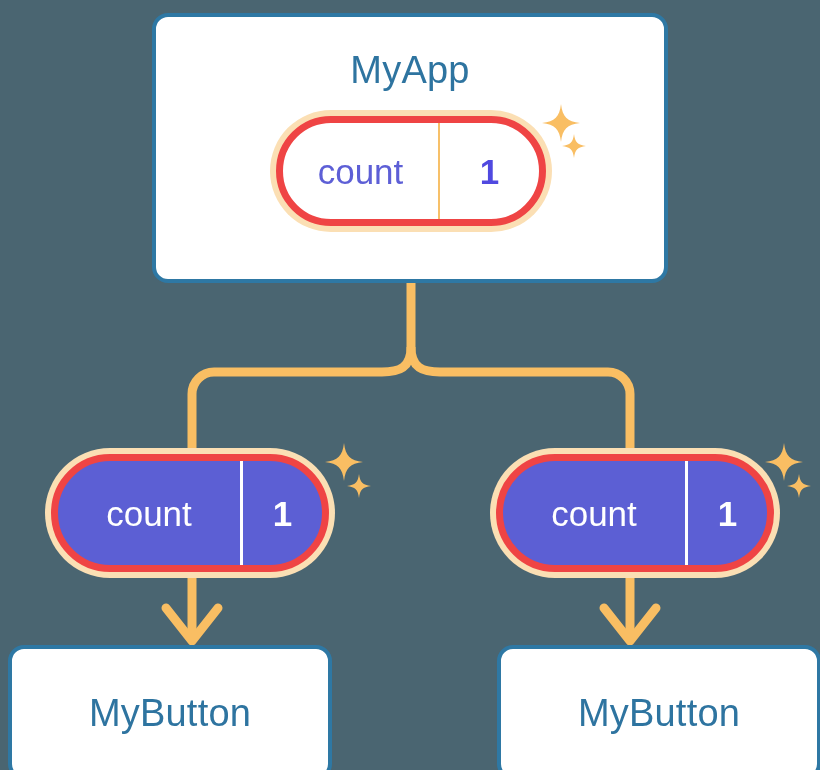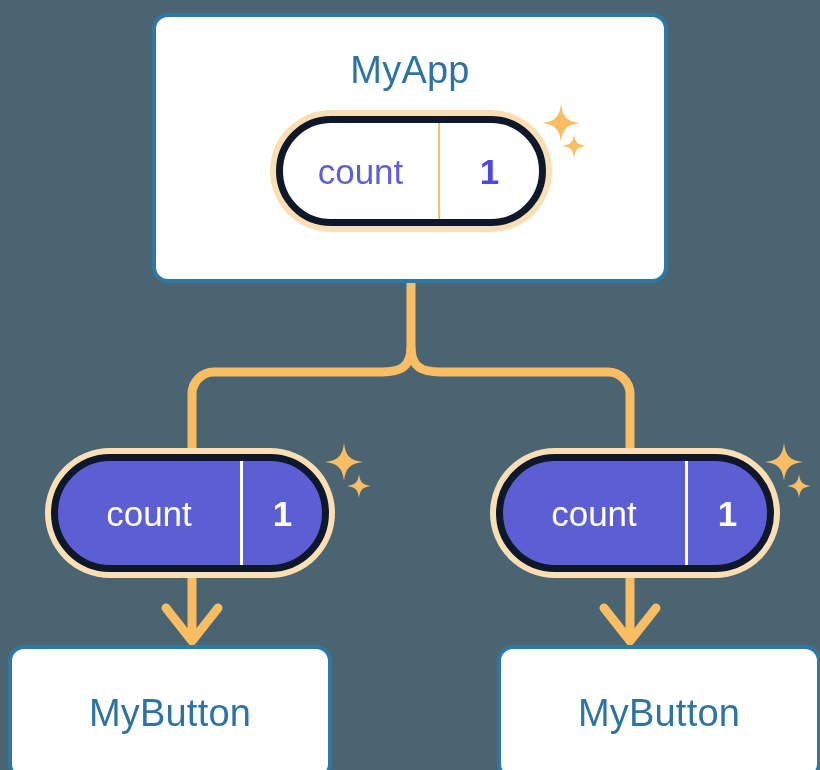--- a/index.html
+++ b/index.html
@@ -85,21 +85,21 @@
     border-radius: 999px;
     background: #fbdfb4;          
     padding: 6px;
     display: block;
   }
   .pill {
     box-sizing: border-box;
     width: 100%;
     height: 100%;
     border-radius: 999px;
-    border: 7px solid #0f172a;    
+    border: 7px solid #ef4444;    
     display: flex;
     align-items: stretch;
     overflow: hidden;
   }
   .pill-cell {
     display: flex;
     align-items: center;
     justify-content: center;
     line-height: 1;
     white-space: nowrap;

